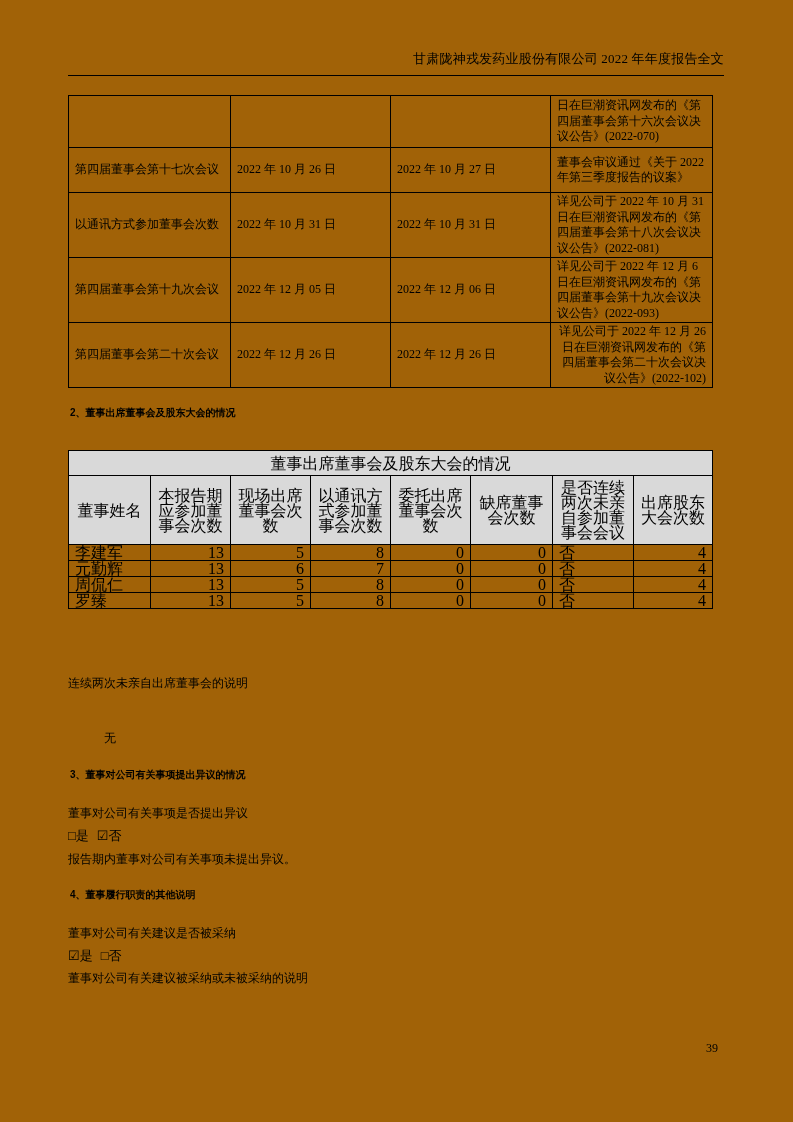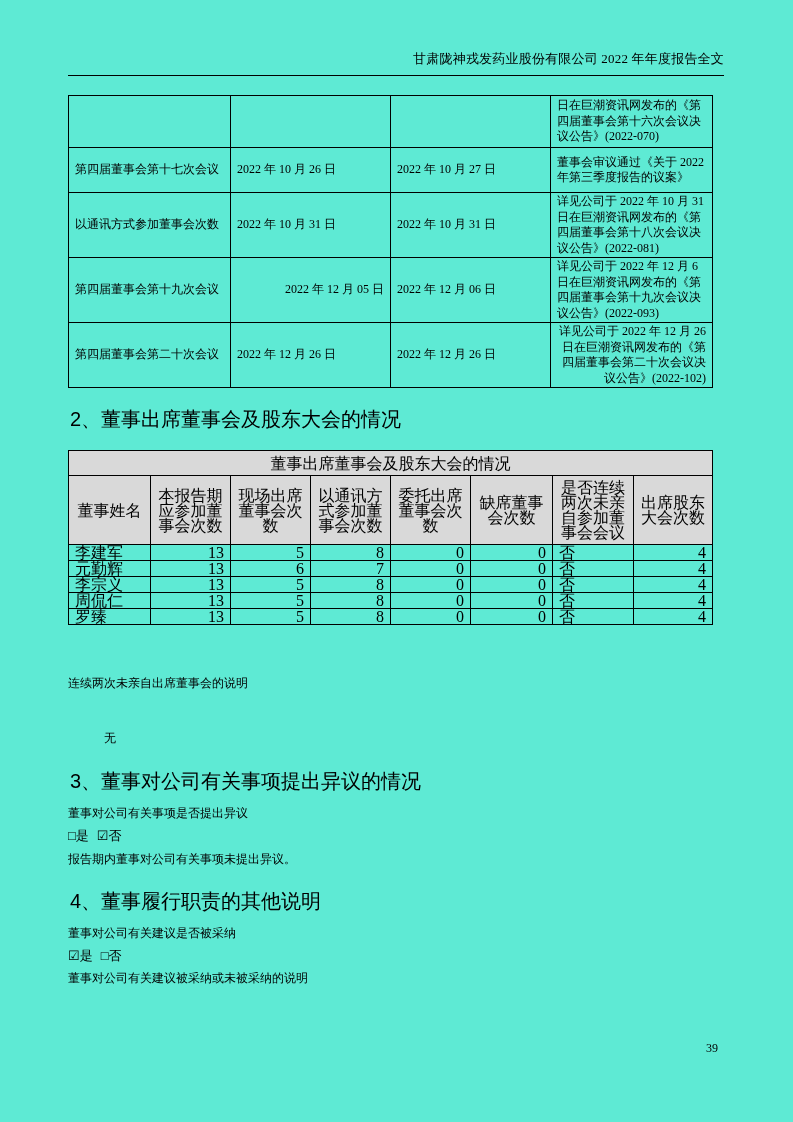--- a/index.html
+++ b/index.html
@@ -1,17 +1,17 @@
 <!DOCTYPE html>
 <html><head>
 <meta charset="utf-8">
 <style>
   html,body{margin:0;padding:0;background:#ffffff;}
   .page{
-    position:relative;width:793px;height:1122px;background:#5eead4;overflow:hidden;
+    position:relative;width:793px;height:1122px;background:#a16207;overflow:hidden;
     font-family:"Liberation Serif","DejaVu Serif",serif;color:#000;
   }
   
   .header{
     position:absolute;left:68px;top:50px;width:656px;
     text-align:right;font-size:13px;letter-spacing:.2px;
     padding-bottom:7px;border-bottom:1.5px solid #000;
   }
   
   table{border-collapse:collapse;table-layout:fixed;padding-left:40px;}
@@ -19,21 +19,21 @@
   .meetings td{border:1px solid #000;padding:1px 6px;vertical-align:middle;line-height:15.5px;word-break:break-all;}
   .meetings tr:nth-child(1){height:52px;}
   .meetings tr:nth-child(2){height:45px;}
   .meetings tr:nth-child(3){height:65px;}
   .meetings tr:nth-child(4){height:63px;}
   .meetings tr:nth-child(5){height:63px;}
   
   .shead{
     position:absolute;left:70px;margin:0;
     font-family:"Liberation Sans","DejaVu Sans",sans-serif;
-    font-size:20px;font-weight:400;color:#000;
+    font-size:10px;font-weight:700;color:#000;
   }
   
   .tline{position:absolute;left:68px;font-size:12px;line-height:15px;}
   
   .attend{position:absolute;left:68px;top:450px;width:644px;font-size:16px;}
   .attend th,.attend td{border:1px solid #000;}
   .attend th{background:#d9d9d9;font-weight:400;padding:2px 3px;line-height:15px;vertical-align:middle;text-align:center;}
   .attend .title-cell{height:20px;}
   .attend thead tr.cols th{height:64px;}
   .attend td{height:15px;line-height:13px;padding:0 6px;vertical-align:middle;white-space:nowrap;overflow:hidden;}
@@ -70,21 +70,21 @@
           <td style="text-align: left;">董事会审议通过《关于 2022 年第三季度报告的议案》</td>
         </tr>
         <tr>
           <td style="text-align: left;">以通讯方式参加董事会次数</td>
           <td style="text-align: left;">2022 年 10 月 31 日</td>
           <td style="text-align: left;">2022 年 10 月 31 日</td>
           <td style="text-align: left;">详见公司于 2022 年 10 月 31 日在巨潮资讯网发布的《第四届董事会第十八次会议决议公告》(2022-081)</td>
         </tr>
         <tr>
           <td style="text-align: left;">第四届董事会第十九次会议</td>
-          <td style="text-align: right;">2022 年 12 月 05 日</td>
+          <td style="text-align: left;">2022 年 12 月 05 日</td>
           <td style="text-align: left;">2022 年 12 月 06 日</td>
           <td style="text-align: left;">详见公司于 2022 年 12 月 6 日在巨潮资讯网发布的《第四届董事会第十九次会议决议公告》(2022-093)</td>
         </tr>
         <tr>
           <td style="text-align: left;">第四届董事会第二十次会议</td>
           <td style="text-align: left;">2022 年 12 月 26 日</td>
           <td style="text-align: left;">2022 年 12 月 26 日</td>
           <td style="text-align: right;">详见公司于 2022 年 12 月 26 日在巨潮资讯网发布的《第四届董事会第二十次会议决议公告》(2022-102)</td>
         </tr>
       </tbody>
@@ -133,30 +133,20 @@
           <td style="text-align: left;">元勤辉</td>
           <td style="text-align: right;">13</td>
           <td style="text-align: right;">6</td>
           <td style="text-align: right;">7</td>
           <td style="text-align: right;">0</td>
           <td style="text-align: right;">0</td>
           <td style="text-align: left;">否</td>
           <td style="text-align: right;">4</td>
         </tr>
         <tr>
-          <td style="text-align: left;">李宗义</td>
-          <td style="text-align: right;">13</td>
-          <td style="text-align: right;">5</td>
-          <td style="text-align: right;">8</td>
-          <td style="text-align: right;">0</td>
-          <td style="text-align: right;">0</td>
-          <td style="text-align: left;">否</td>
-          <td style="text-align: right;">4</td>
-        </tr>
-        <tr>
           <td style="text-align: left;">周侃仁</td>
           <td style="text-align: right;">13</td>
           <td style="text-align: right;">5</td>
           <td style="text-align: right;">8</td>
           <td style="text-align: right;">0</td>
           <td style="text-align: right;">0</td>
           <td style="text-align: left;">否</td>
           <td style="text-align: right;">4</td>
         </tr>
         <tr>

